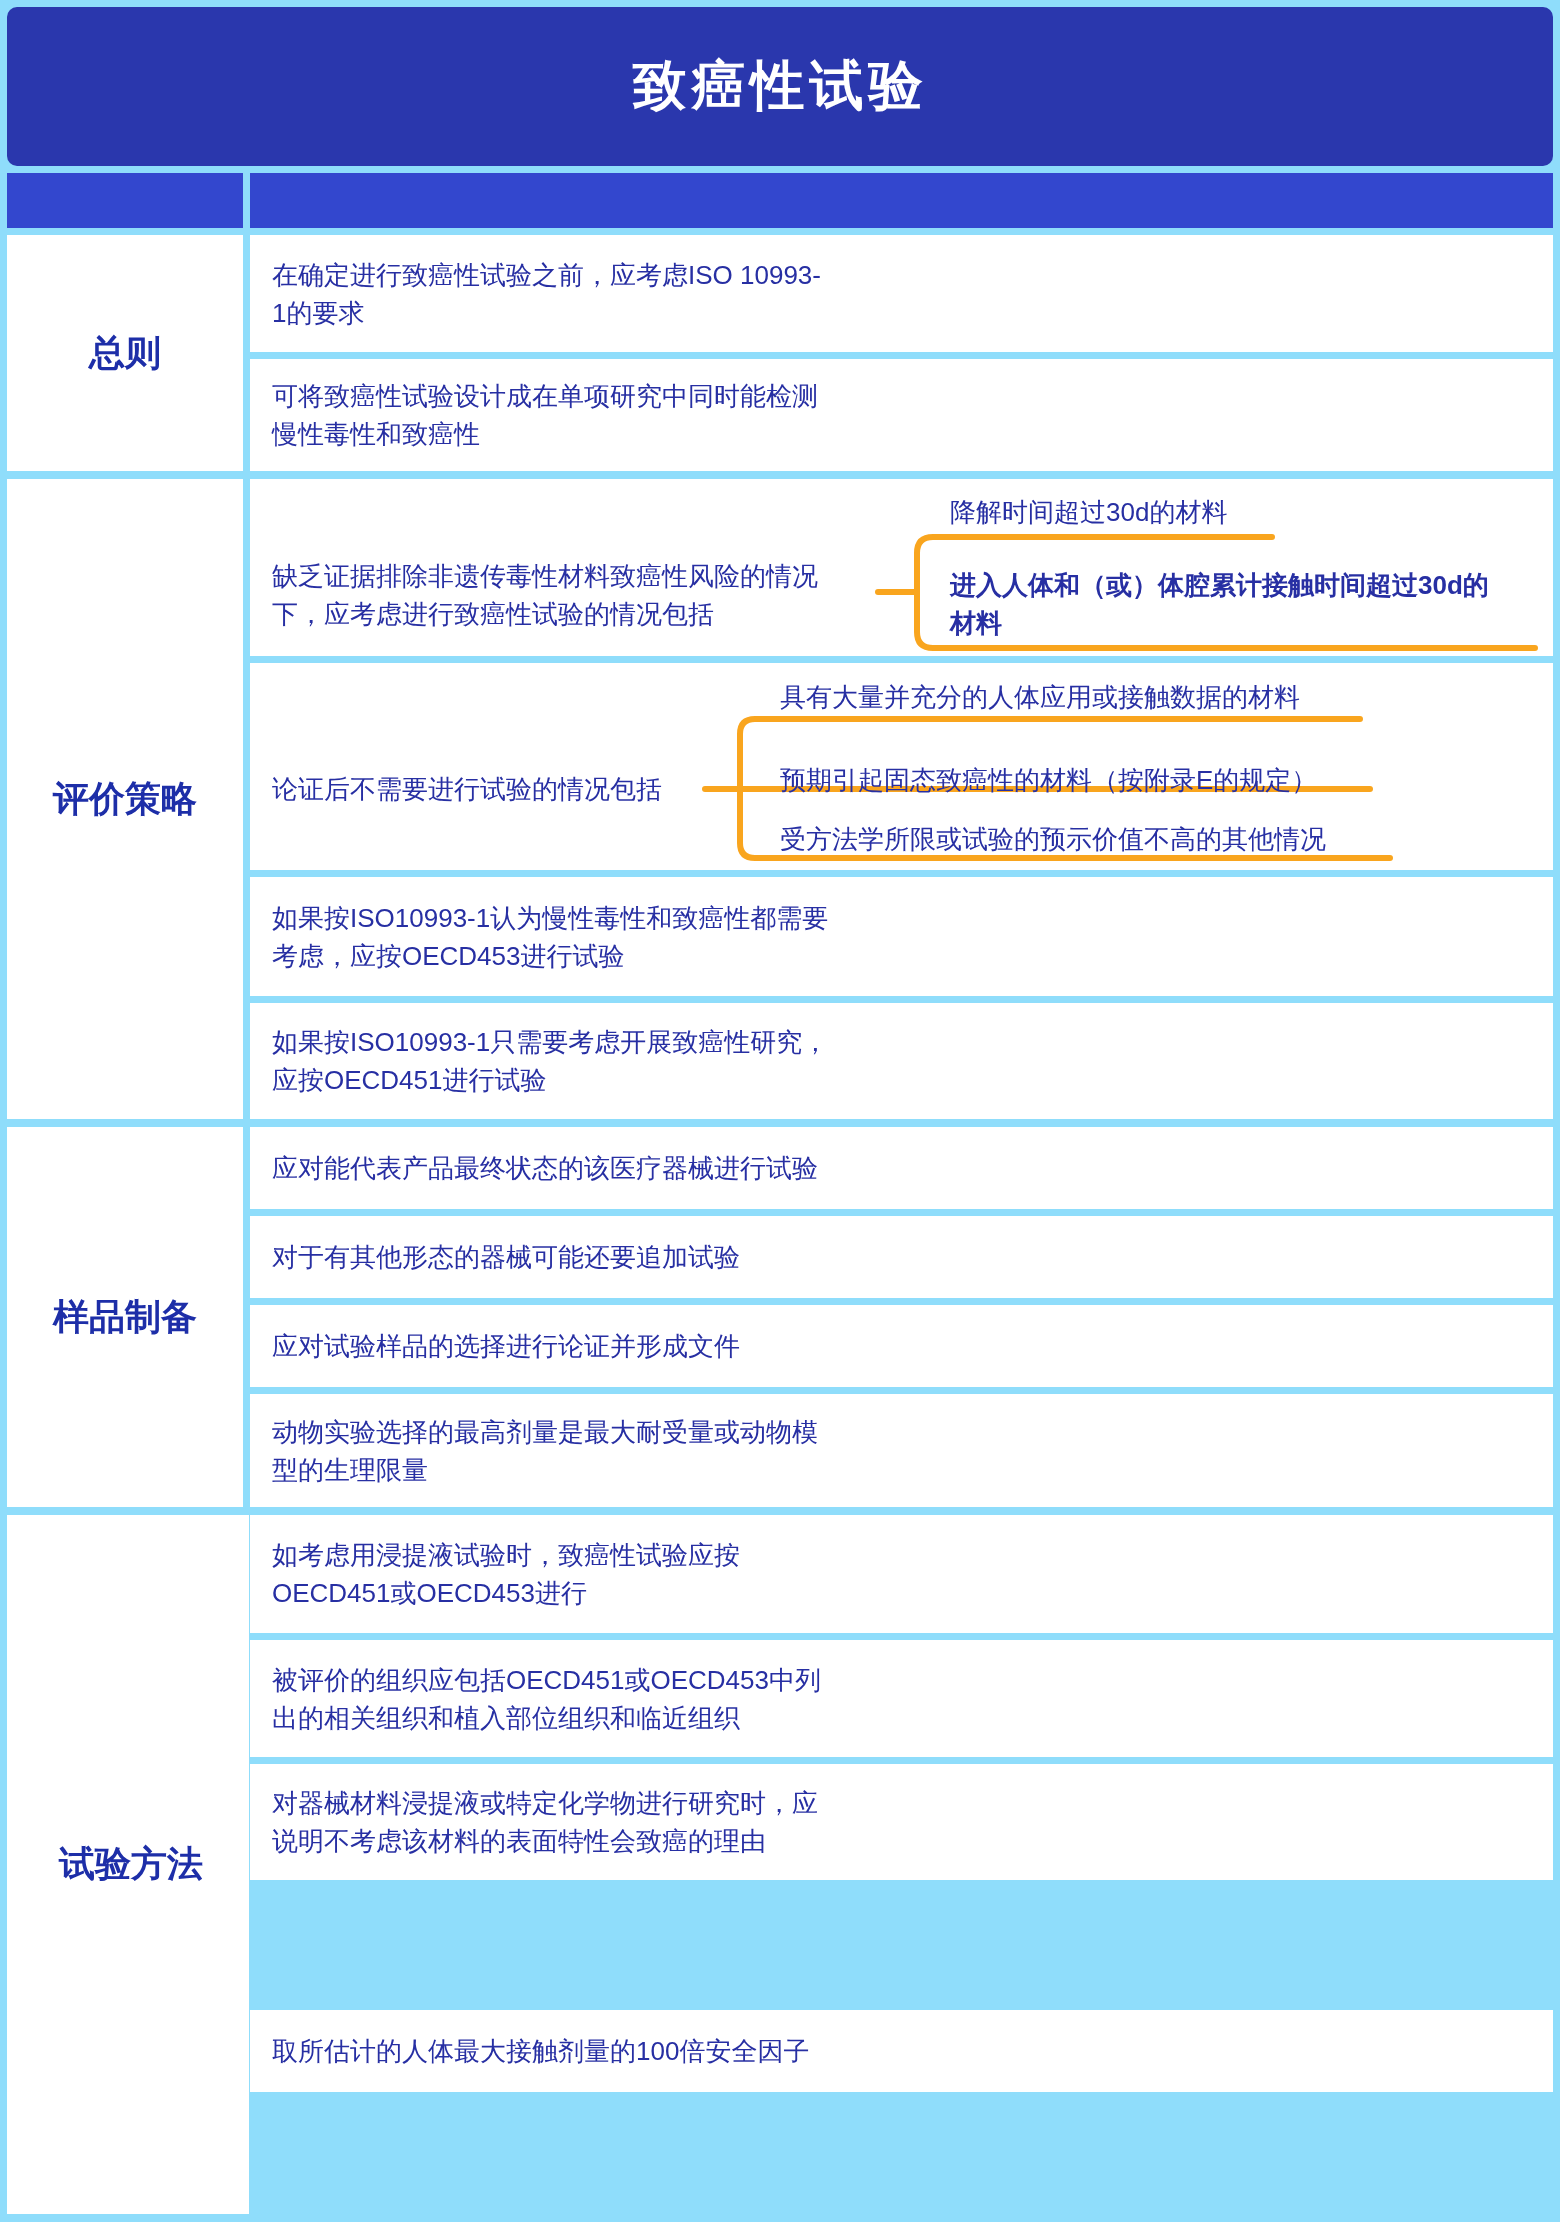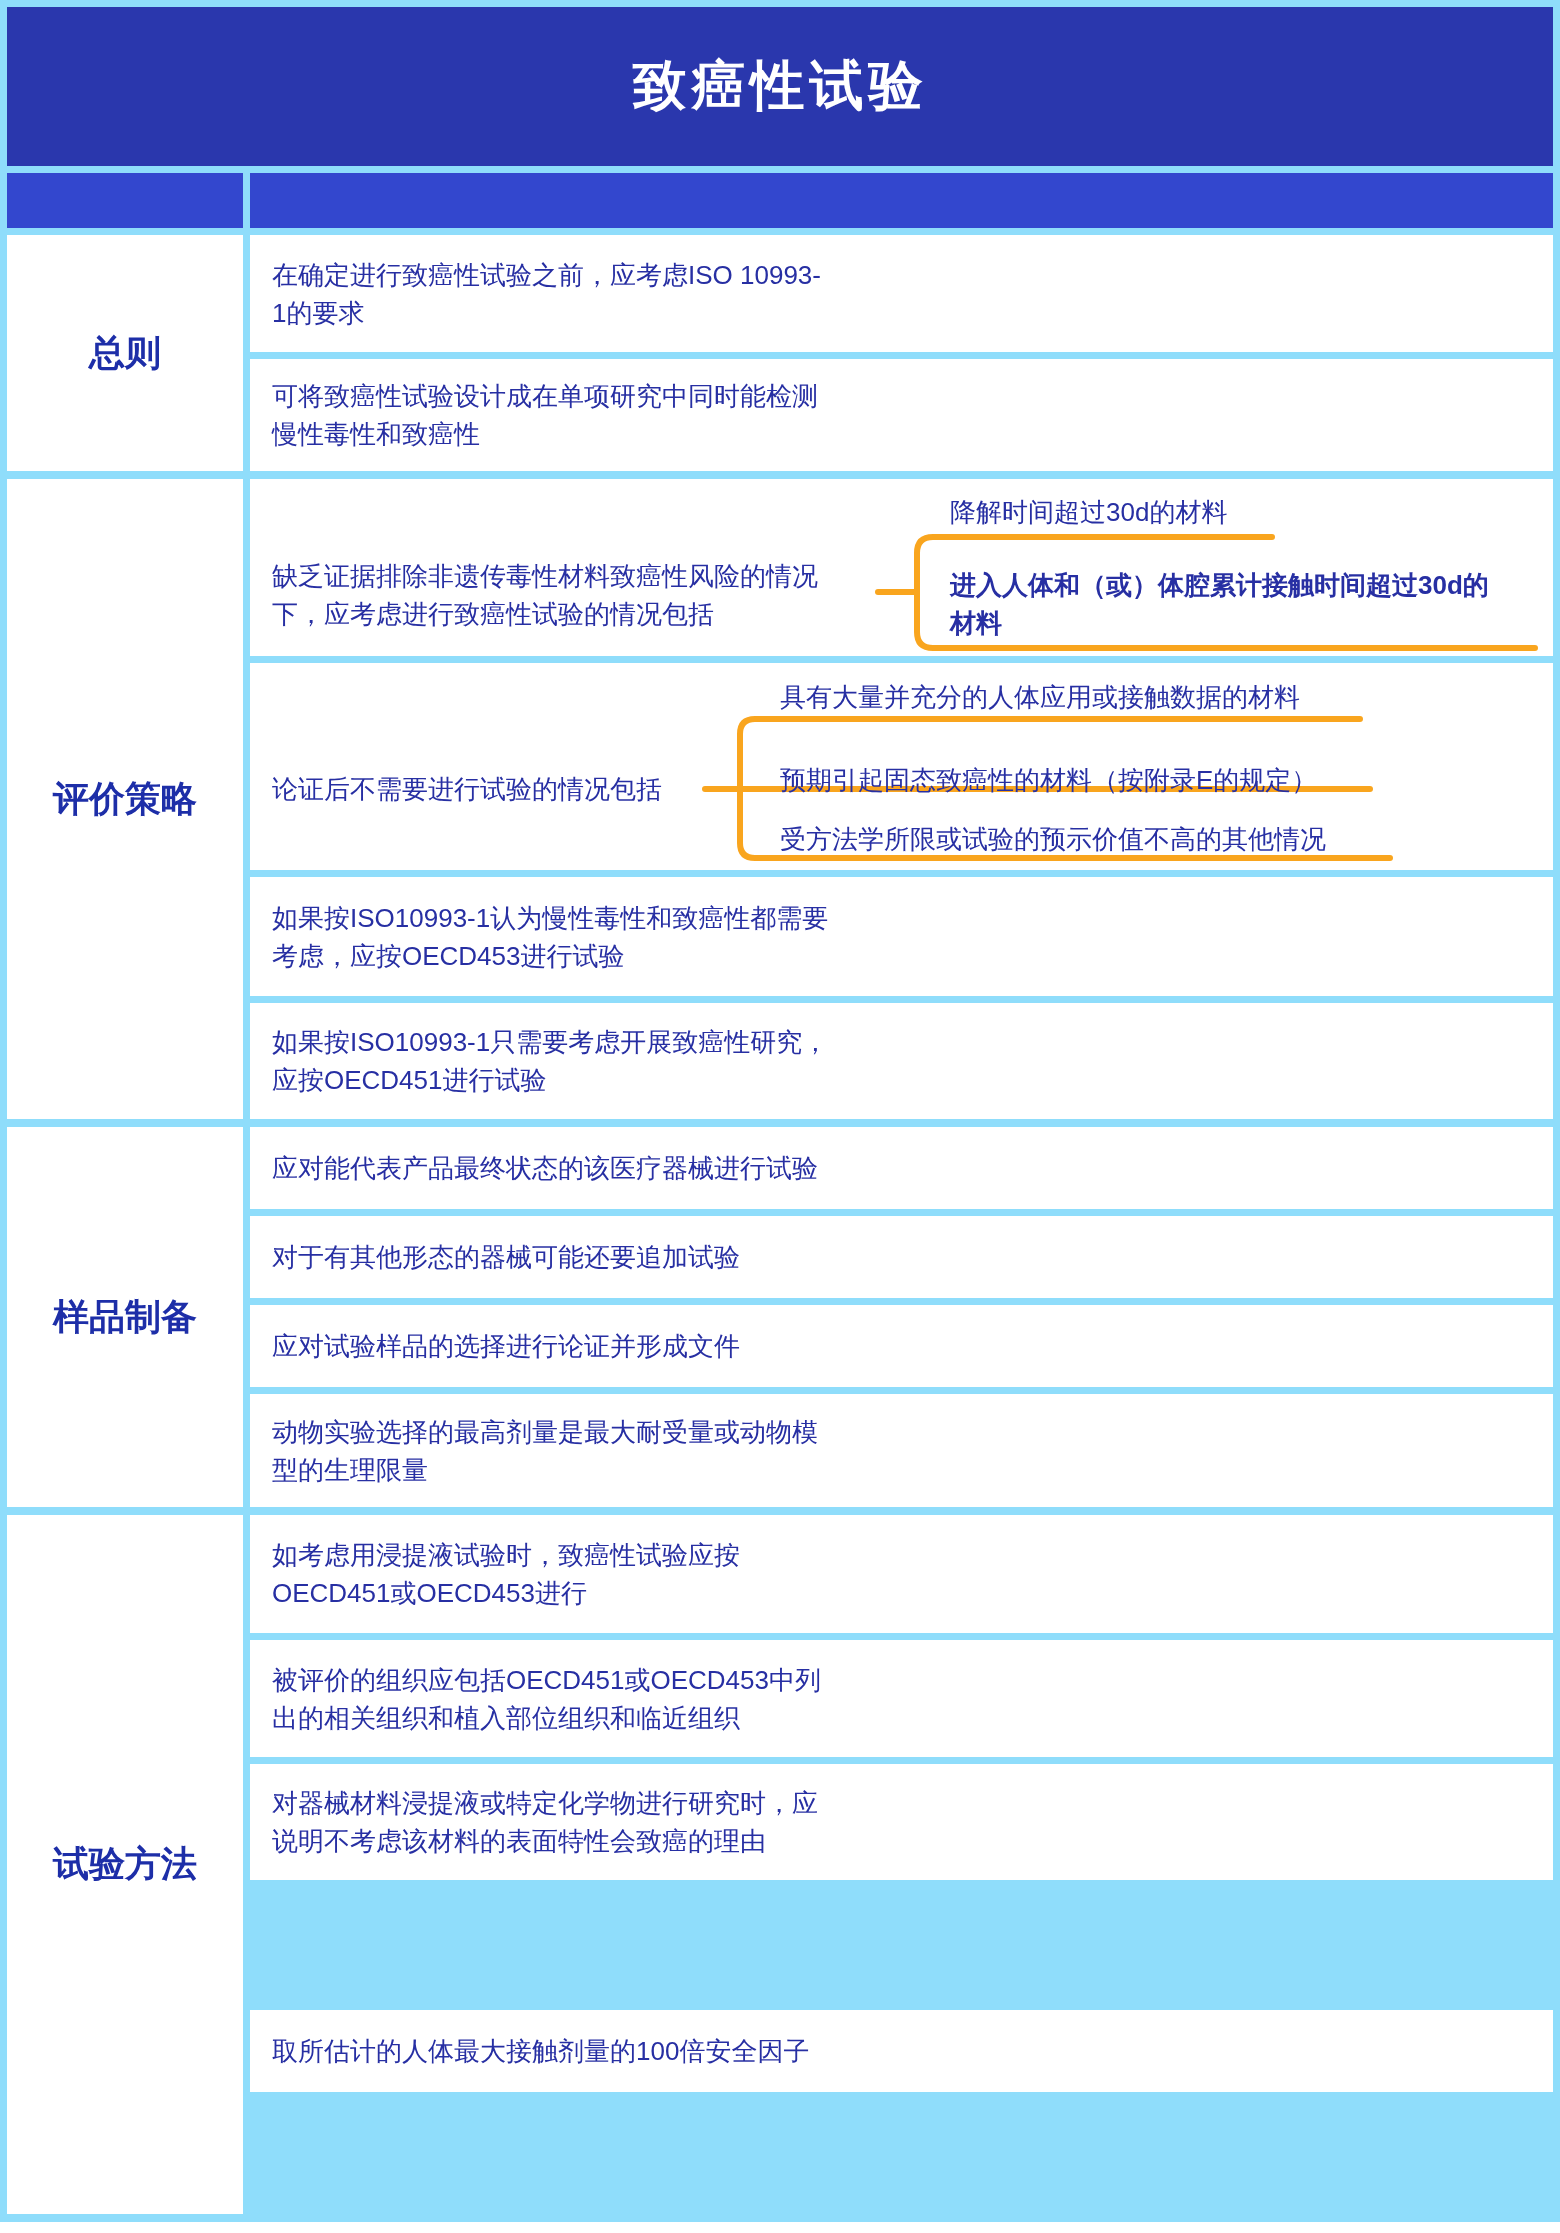--- a/index.html
+++ b/index.html
@@ -3,21 +3,21 @@
 <meta charset="utf-8">
 <style>
   html,body{margin:0;padding:0;background:#ffffff;}
   .page{
     position:relative;width:1560px;height:2233px;background:#ffffff;
     font-family:"Liberation Sans",sans-serif;overflow:hidden;
   }
   .bg{position:absolute;left:0;top:0;width:1560px;height:2222px;background:var(--grid,#8FDDFB);}
   .titlebar{
     position:absolute;left:7px;top:7px;width:1546px;height:159px;
-    background:var(--title_bar,#2A37AD);display:flex;align-items:center;justify-content:center;
+    background:var(--title_bar,#2A37AD);display:flex;align-items:center;justify-content:center;border-radius:10px;
   }
   .title{color:#ffffff;font-size:54px;font-weight:bold;letter-spacing:5px;}
   .hcell{position:absolute;top:173px;height:55px;background:var(--header_row,#3347CE);}
   .hcell.left{left:7px;width:236px;}
   .hcell.right{left:250px;width:1303px;}
   .labelcell{
     position:absolute;left:7px;width:236px;background:#ffffff;
     display:flex;align-items:center;justify-content:center;
   }
   .label{font-size:36px;font-weight:bold;color:var(--label_text,#1D2EA8);text-align:center;}
@@ -108,21 +108,21 @@
     <div class="txt">对于有其他形态的器械可能还要追加试验</div>
   </div>
   <div class="row" style="top:1305px;height:82px;">
     <div class="txt">应对试验样品的选择进行论证并形成文件</div>
   </div>
   <div class="row" style="top:1394px;height:113px;">
     <div class="txt">动物实验选择的最高剂量是最大耐受量或动物模
 型的生理限量</div>
   </div>
 
-  <div class="labelcell" style="top:1515px;height:699px;">
+  <div class="labelcell" style="top:1515px;height:699px;padding-left:6px;">
     <span class="label">试验方法</span>
   </div>
   <div class="row" style="top:1515px;height:118px;">
     <div class="txt">如考虑用浸提液试验时，致癌性试验应按
 OECD451或OECD453进行</div>
   </div>
   <div class="row" style="top:1640px;height:117px;">
     <div class="txt">被评价的组织应包括OECD451或OECD453中列
 出的相关组织和植入部位组织和临近组织</div>
   </div>

